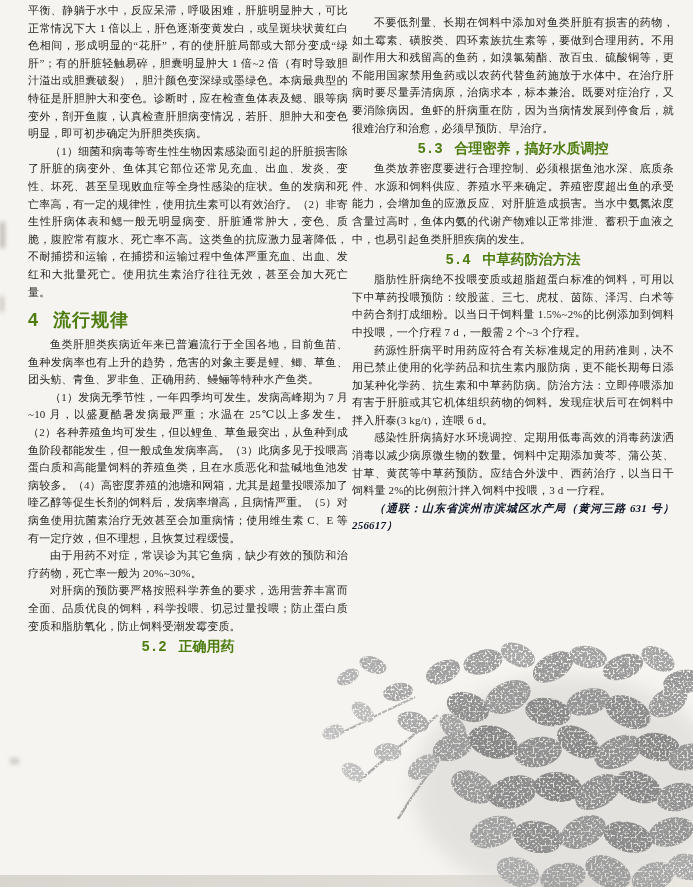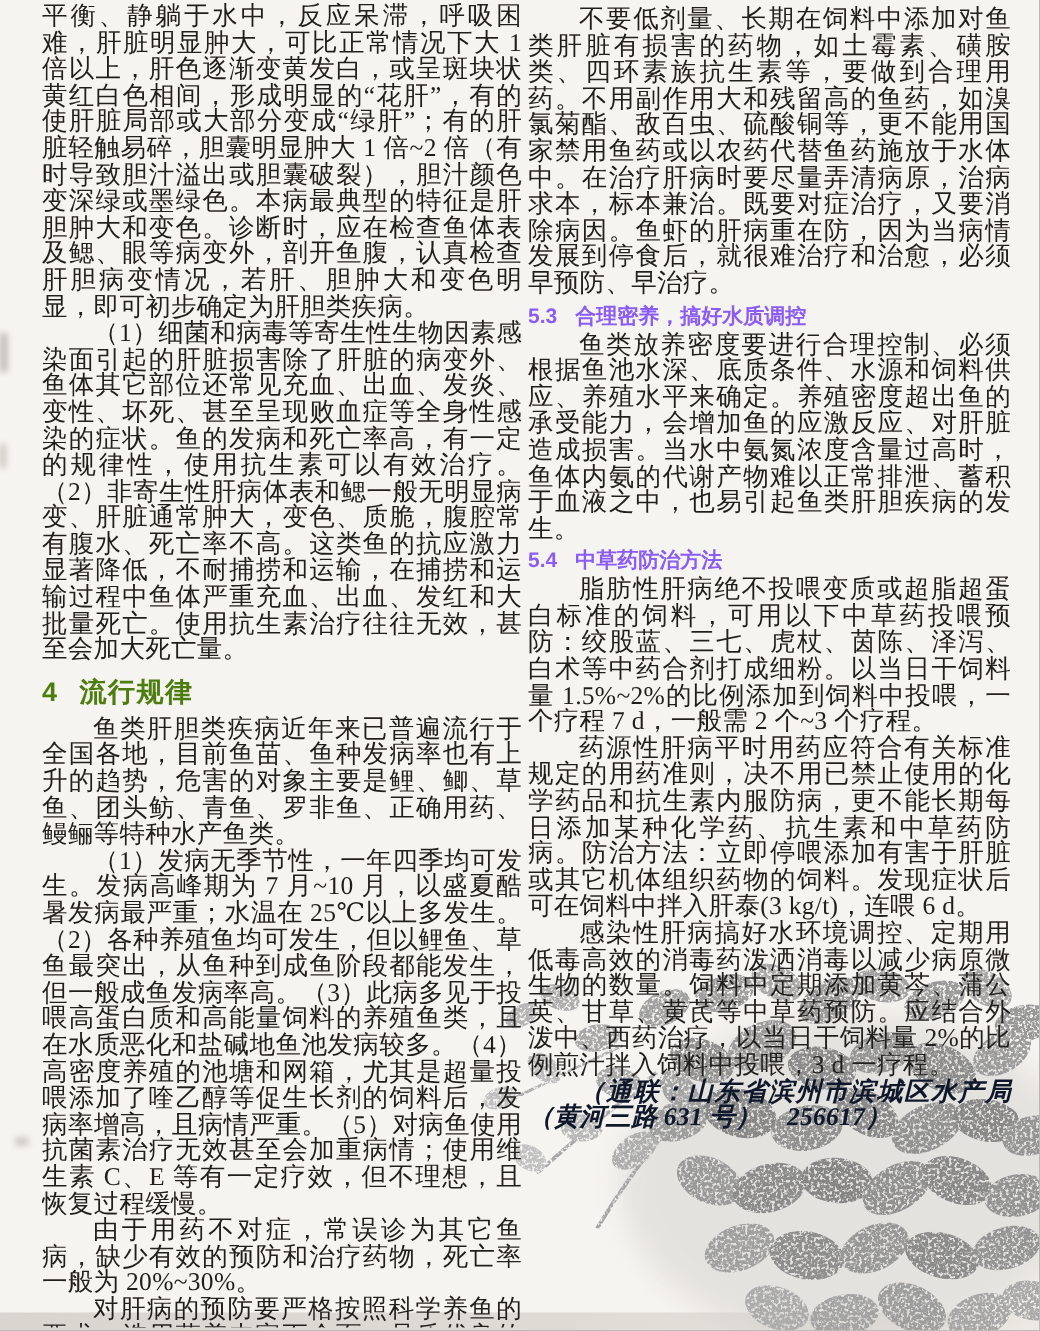--- a/index.html
+++ b/index.html
@@ -4,36 +4,36 @@
 <style>
   html,body{margin:0;padding:0;background:#888;}
   .page{
     position:relative;width:693px;height:887px;margin:0 auto;
     background:#f6f4f0;overflow:hidden;
     font-family:"Liberation Serif","DejaVu Serif",serif;
     color:#211f1c;
   }
   .col{position:absolute;top:0;z-index:2;}
   .col-left{left:28px;top:2px;width:320px;height:883px;overflow:hidden;}
-  .col-right{left:352px;top:4px;width:322px;}
+  .col-right{left:352px;top:14px;width:322px;}
   .para{
-    margin:0;font-size:17px;line-height:17.6px;
+    margin:0;font-size:11px;line-height:17.6px;
     text-align:justify;text-indent:2em;
     letter-spacing:.2px;
   }
   .para.cont{text-indent:0;}
   .para.contact{font-style:italic;font-weight:bold;color:#0f172a;}
   .h-main{
     margin:8px 0 4px;font-size:18px;line-height:23px;font-weight:bold;
     font-family:Liberation Sans, sans-serif;letter-spacing:1px;color:#4d7c0f;
   }
   .h-main .h-num{margin-right:14px;}
   .h-sub{
     margin:3px 0 2px;font-size:14px;line-height:18px;font-weight:bold;
-    font-family:Liberation Sans, sans-serif;color:#8b5cf6;
+    font-family:Liberation Mono, monospace;color:#4d7c0f;text-align:center;
   }
   .h-sub .h-num{margin-right:12px;}
   .foliage{position:absolute;right:0;bottom:0;width:390px;height:250px;z-index:1;}
   .foliage svg{display:block;width:100%;height:100%;}
   .scan-band{
     position:absolute;left:0;right:0;bottom:0;height:12px;z-index:0;
     background:linear-gradient(to right,#d3d0ca 0%,#dad7d1 55%,#eae7e1 100%);
     opacity:.85;
   }
   .noise{position:absolute;inset:0;z-index:3;pointer-events:none;opacity:.4;}

